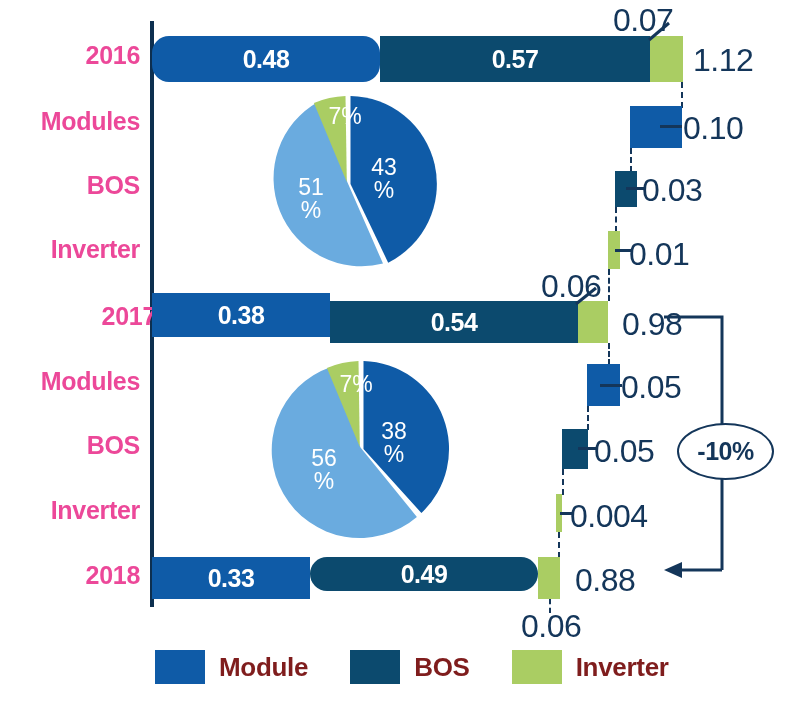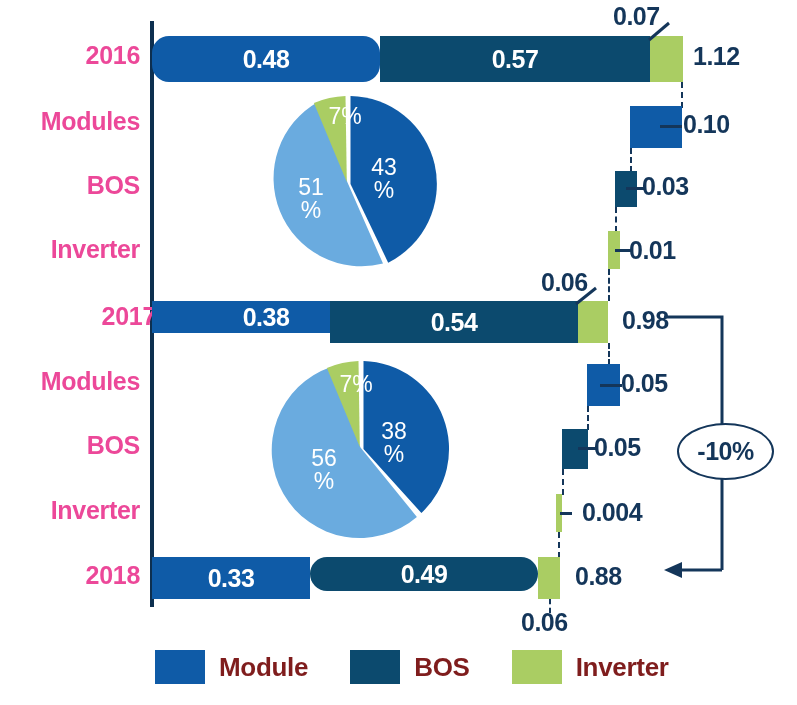--- a/index.html
+++ b/index.html
@@ -24,21 +24,21 @@
   }
 
   
   .seg{position:absolute;display:flex;align-items:center;justify-content:center;}
   .seg span{color:#ffffff;font-weight:bold;font-size:25px;letter-spacing:-0.5px;}
   .c-module{background:#0f5ba7;}
   .c-bos{background:#0c4a6e;}
   .c-inv{background:#aacd63;}
 
   
-  .vlabel{position:absolute;color:#14365a;font-weight:bold;font-size:25px;white-space:nowrap;letter-spacing:-0.5px;}
+  .vlabel{position:absolute;color:#14365a;font-weight:normal;font-size:32px;white-space:nowrap;letter-spacing:-0.5px;}
 
   
   .dash-v{position:absolute;width:0;border-left:2.5px dashed #14365a;}
 
   
   .tick-h{position:absolute;height:3px;background:#14365a;}
 
   
   .pie-wrap{position:absolute;}
   .pie-label{position:absolute;color:#ffffff;font-size:23px;line-height:23px;text-align:center;font-family:"Liberation Sans",sans-serif;}
@@ -100,21 +100,21 @@
   <div class="tick-h" style="left:626px;top:187px;width:18px;"></div>
   <div class="vlabel" style="left:642px;top:172px;">0.03</div>
 
   <div class="dash-v" style="left:615px;top:207px;height:25px;"></div>
   <div class="seg c-inv" style="left:608px;top:231px;width:12px;height:38px;"></div>
   <div class="tick-h" style="left:615px;top:249px;width:16px;"></div>
   <div class="vlabel" style="left:629px;top:236px;">0.01</div>
 
   <div class="dash-v" style="left:608px;top:269px;height:32px;"></div>
 
-  <div class="seg c-module" style="left:152px;top:301px;width:178px;height:32px;padding-left:25px;">
+  <div class="seg c-module" style="left:152px;top:293px;width:178px;height:44px;">
     <span>0.38</span>
   </div>
   <div class="seg c-bos" style="left:330px;top:301px;width:248px;height:42px;">
     <span>0.54</span>
   </div>
   <div class="seg c-inv" style="left:578px;top:301px;width:30px;height:42px;"></div>
   <div class="vlabel" style="left:541px;top:268px;">0.06</div>
   <svg class="abs" style="left:573px;top:285px;width:40px;height:28px;">
     <line x1="3" y1="19" x2="23" y2="3" stroke="#14365a" stroke-width="3"></line>
   </svg>
@@ -126,21 +126,21 @@
   <div class="vlabel" style="left:621px;top:369px;">0.05</div>
 
   <div class="dash-v" style="left:587px;top:406px;height:24px;"></div>
   <div class="seg c-bos" style="left:562px;top:429px;width:26px;height:40px;"></div>
   <div class="tick-h" style="left:578px;top:447px;width:18px;"></div>
   <div class="vlabel" style="left:594px;top:433px;">0.05</div>
 
   <div class="dash-v" style="left:562px;top:469px;height:26px;"></div>
   <div class="seg c-inv" style="left:556px;top:494px;width:6px;height:38px;"></div>
   <div class="tick-h" style="left:560px;top:512px;width:12px;"></div>
-  <div class="vlabel" style="left:570px;top:498px;margin-left:12px;">0.004</div>
+  <div class="vlabel" style="left:570px;top:498px;">0.004</div>
 
   <div class="dash-v" style="left:558px;top:532px;height:26px;"></div>
 
   <div class="seg c-module" style="left:152px;top:557px;width:158px;height:42px;">
     <span>0.33</span>
   </div>
   <div class="seg c-bos" style="left:310px;top:557px;width:228px;height:34px;border-radius:19px;">
     <span>0.49</span>
   </div>
   <div class="seg c-inv" style="left:538px;top:557px;width:22px;height:42px;"></div>

